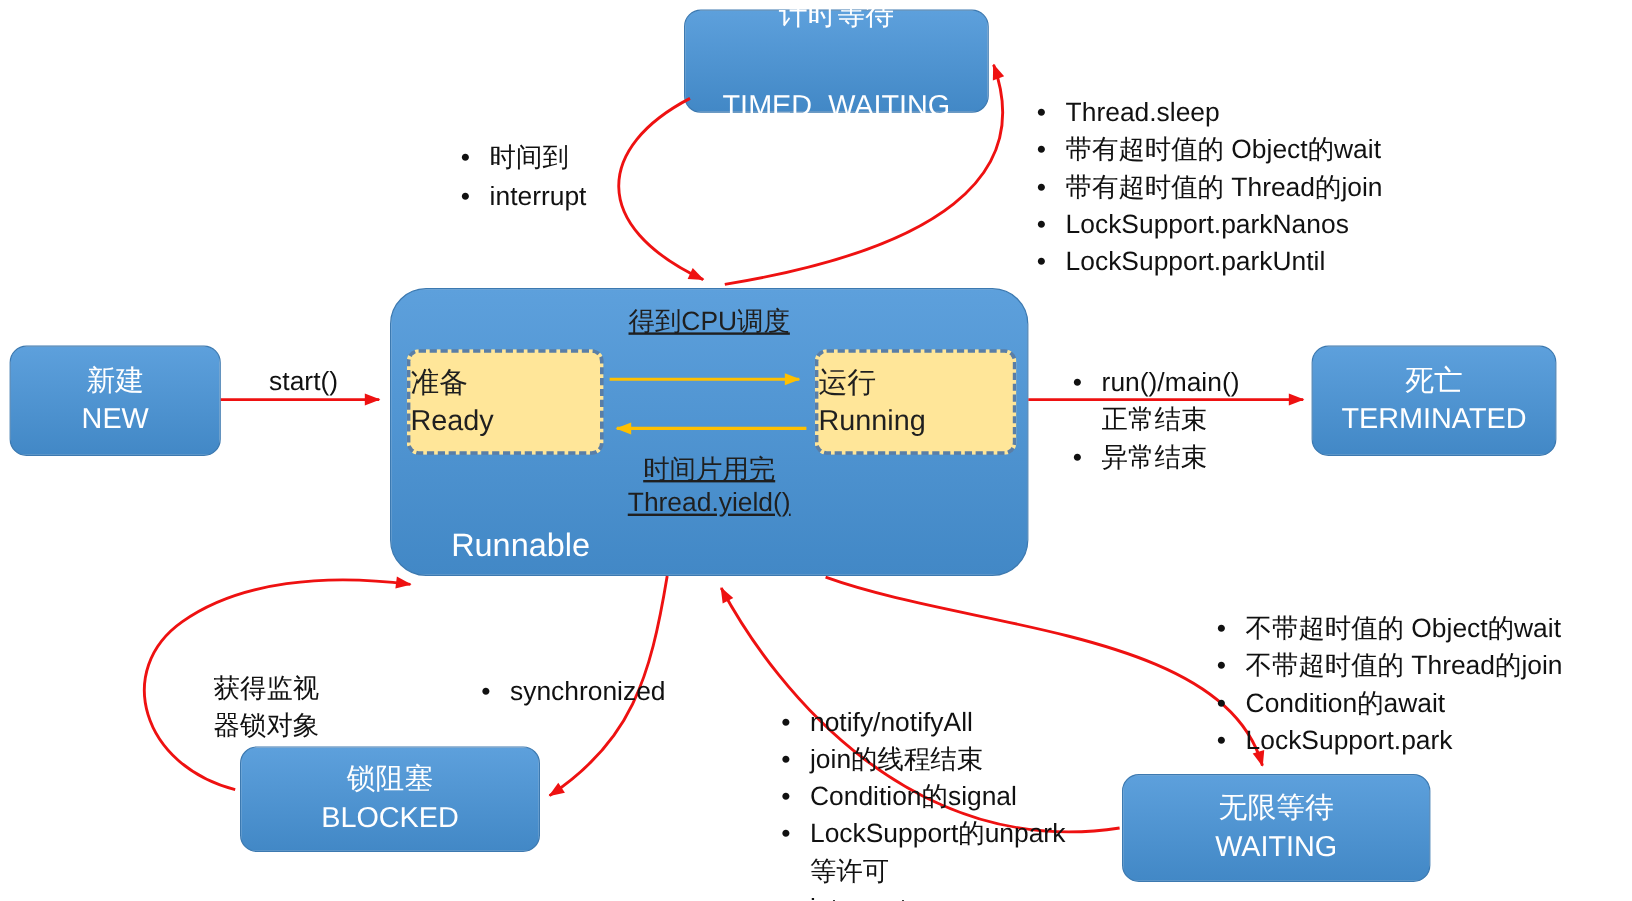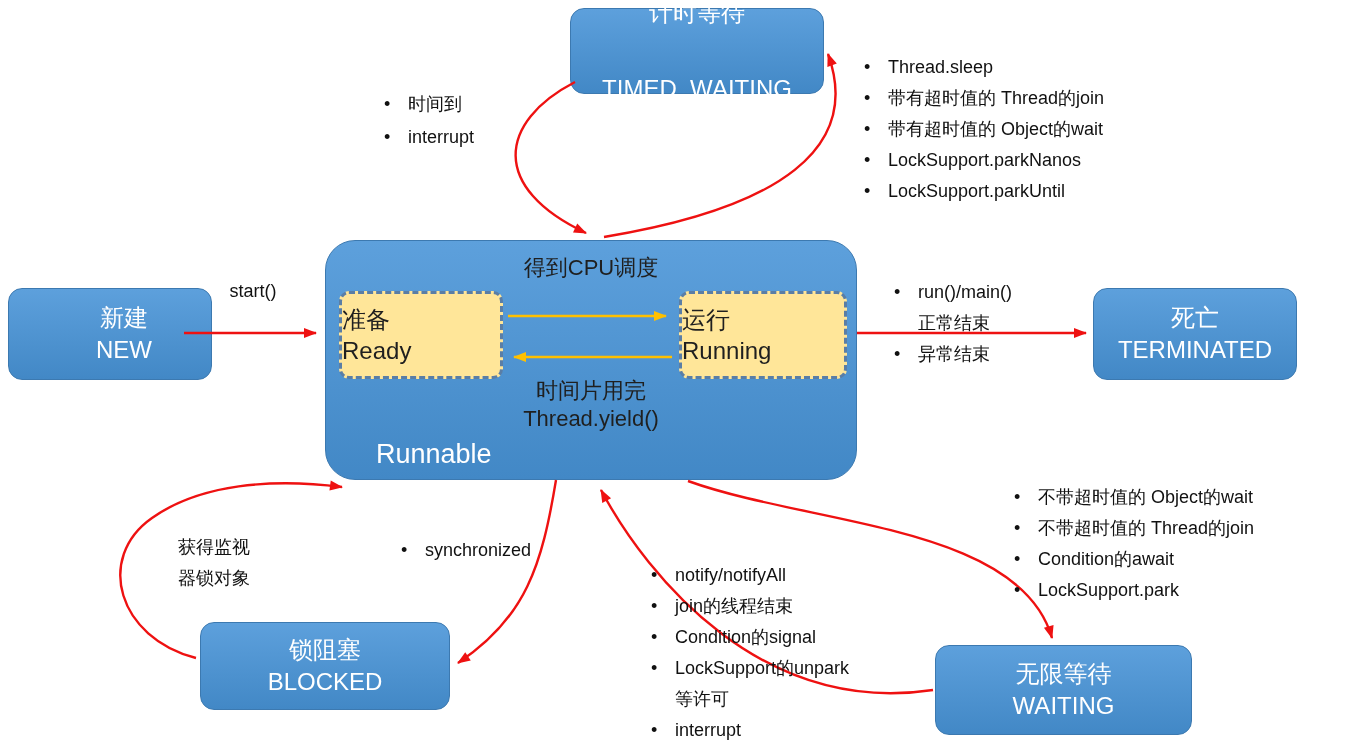--- a/index.html
+++ b/index.html
@@ -15,23 +15,23 @@
     border:1px solid var(--box-blue-border,#3c79b0);border-radius:14px;
   }
   .node .nl{white-space:nowrap;}
   #runnable{border-radius:30px;align-items:stretch;justify-content:flex-start;}
   .inner-node{
     position:absolute;z-index:2;display:flex;flex-direction:column;justify-content:center;align-items:flex-start;
     background:var(--inner-yellow,#ffe699);border:3px dashed var(--inner-yellow-border,#5a7ea6);
     border-radius:10px;color:#1f1f1f;font-size:24px;line-height:1.3;text-align:center;
   }
   .rn-label{position:absolute;z-index:2;color:#ffffff;font-size:27px;white-space:nowrap;}
-  .rn-caption{position:absolute;z-index:2;color:#1f1f1f;font-size:22px;text-align:center;line-height:28px;white-space:nowrap;}
+  .rn-caption{position:absolute;z-index:2;color:#1f1f1f;font-size:22px;text-align:center;line-height:28px;white-space:nowrap;text-decoration:underline;}
   
-  .note{position:absolute;z-index:4;font-size:18px;color:var(--ink,#111111);line-height:31px;white-space:nowrap;}
+  .note{position:absolute;z-index:4;font-size:22px;color:var(--ink,#111111);line-height:31px;white-space:nowrap;margin-top:26px;}
   .note .b{position:relative;padding-left:30px;}
   .note .b::before{content:"\2022";position:absolute;left:6px;}
   .note .cont{padding-left:30px;}
   .lh33{line-height:33px;}
   .lh32{line-height:32px;}
   
   #arrows{position:absolute;left:0;top:0;z-index:3;pointer-events:none;}
   .edge-red{stroke:var(--arrow-red,#ee1111);stroke-width:2.4;fill:none;}
   .edge-orange{stroke:var(--arrow-orange,#ffc000);stroke-width:2.6;fill:none;}
   .mk-red{fill:var(--arrow-red,#ee1111);}
@@ -40,21 +40,21 @@
 </head>
 <body>
 
 <div id="stage">
 
   <div class="node" style="left:570px;top:8px;width:252px;height:84px;gap:44px;">
     <div class="nl">计时等待</div>
     <div class="nl">TIMED_WAITING</div>
   </div>
 
-  <div class="node" style="left:8px;top:288px;width:174px;height:90px;padding-left:28px;">
+  <div class="node" style="left:8px;top:288px;width:174px;height:90px;">
     <div class="nl">新建</div>
     <div class="nl">NEW</div>
   </div>
 
   <div class="node" style="left:1093px;top:288px;width:202px;height:90px;">
     <div class="nl">死亡</div>
     <div class="nl">TERMINATED</div>
   </div>
 
   <div class="node" style="left:200px;top:622px;width:248px;height:86px;">
@@ -90,22 +90,22 @@
 
   <div class="note" style="left:203px;top:276px;width:100px;text-align:center;">start()</div>
 
   <div class="note lh33" style="left:378px;top:88px;">
     <div class="b">时间到</div>
     <div class="b">interrupt</div>
   </div>
 
   <div class="note" style="left:858px;top:52px;">
     <div class="b">Thread.sleep</div>
+    <div class="b">带有超时值的 Object的wait</div>
     <div class="b">带有超时值的 Thread的join</div>
-    <div class="b">带有超时值的 Object的wait</div>
     <div class="b">LockSupport.parkNanos</div>
     <div class="b">LockSupport.parkUntil</div>
   </div>
 
   <div class="note" style="left:888px;top:277px;">
     <div class="b">run()/main()</div>
     <div class="cont">正常结束</div>
     <div class="b">异常结束</div>
   </div>
 

